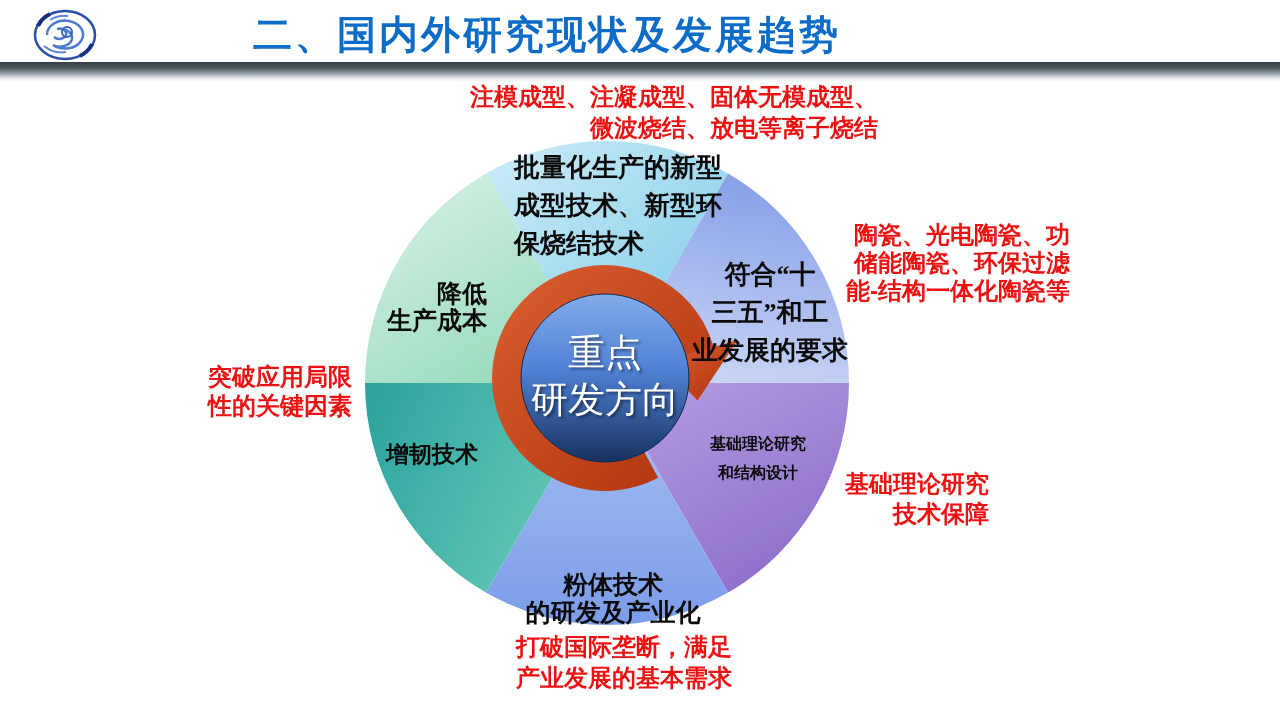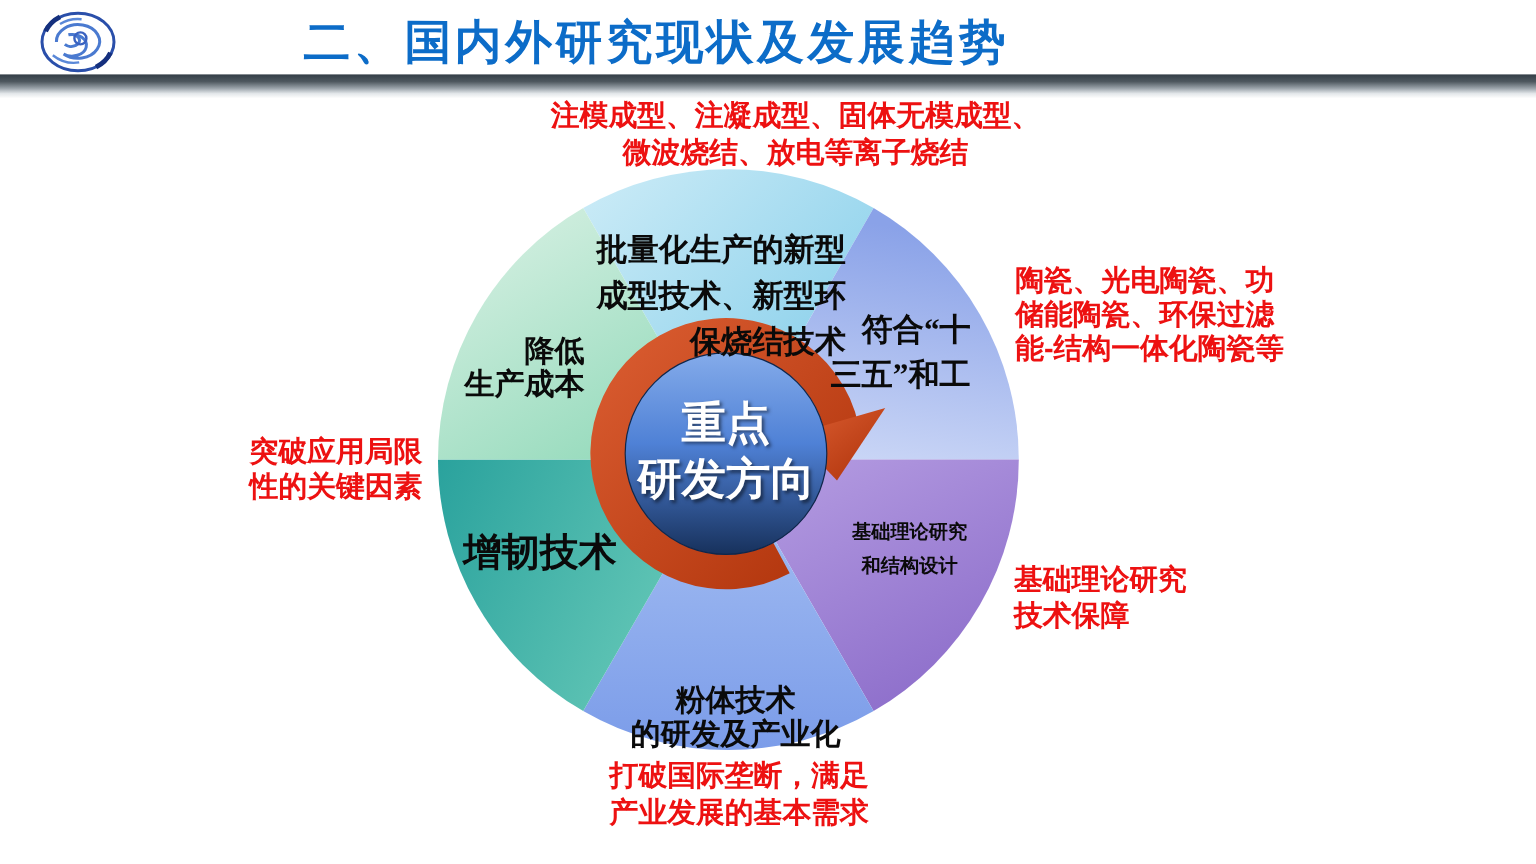--- a/index.html
+++ b/index.html
@@ -10,37 +10,37 @@
          color:#0c6cc8;letter-spacing:3px;white-space:nowrap;}
   #header-divider{position:absolute;left:0;top:62px;width:1280px;height:20px;
          background:linear-gradient(to bottom,#333d46 0%,#4e585f 30%,#9aa3aa 58%,#e3e7ea 80%,#ffffff 100%);}
   #logo{position:absolute;left:30px;top:6px;}
   
   #wheel-svg{position:absolute;left:0;top:0;z-index:1;}
   
   .sector-label{position:absolute;z-index:2;color:#0a0a0a;
         font-family:"Liberation Serif","DejaVu Serif",serif;font-weight:600;}
   .sector-label div{white-space:nowrap;}
-  #lbl-top{left:497px;top:149px;font-size:26px;line-height:38px;text-align:right;margin-top:41px;}
-  #lbl-ur{left:692px;top:256px;font-size:26px;line-height:38px;text-align:right;}
+  #lbl-top{left:514px;top:149px;font-size:26px;line-height:38px;text-align:left;}
+  #lbl-ur{left:692px;top:256px;font-size:26px;line-height:38px;text-align:center;}
   #lbl-lr{left:658px;top:429px;width:200px;font-size:16px;line-height:29px;text-align:center;}
   #lbl-bottom{left:513px;top:541px;width:200px;font-size:25px;line-height:28px;text-align:center;margin-top:30px;}
-  #lbl-ll{left:386px;top:439px;font-size:32px;}
+  #lbl-ll{left:386px;top:439px;font-size:23px;}
   #lbl-ul{left:387px;top:280px;width:100px;font-size:25px;line-height:27px;text-align:right;}
   
   .red-note{position:absolute;z-index:2;color:#ed1111;font-weight:bold;}
-  .red-note div{white-space:nowrap;}
+  .red-note div{white-space:nowrap;text-align:right;}
   #red-top{left:448px;top:81px;width:430px;font-size:24px;line-height:31px;text-align:center;}
   #red-ru{left:846px;top:221px;font-size:24px;line-height:28px;text-align:left;}
   #red-rl{left:845px;top:469px;font-size:24px;line-height:30px;text-align:left;}
   #red-bottom{left:500px;top:631px;width:232px;font-size:24px;line-height:31px;text-align:center;}
   #red-left{left:208px;top:362px;font-size:24px;line-height:29px;text-align:left;}
   
   #hub-text{position:absolute;z-index:3;left:505px;top:329px;width:200px;text-align:center;
-        color:#ffffff;font-weight:bold;font-size:37px;line-height:47px;
+        color:#ffffff;font-weight:normal;font-size:37px;line-height:47px;
         text-shadow:2px 2px 3px rgba(0,0,0,0.5);}
 </style>
 </head>
 <body>
 
 <div id="slide">
 
   <svg id="logo" width="70" height="58" viewBox="0 0 70 58">
     <ellipse cx="35" cy="29" rx="30" ry="24" fill="#ffffff" stroke="#2a4faa" stroke-width="2.5"></ellipse>
     <path d="M8,20 A30,24 0 0 1 20,8" fill="none" stroke="#15307e" stroke-width="4"></path>
@@ -104,20 +104,21 @@
   </svg>
 
   <div id="lbl-top" class="sector-label">
     <div>批量化生产的新型</div>
     <div>成型技术、新型环</div>
     <div>保烧结技术</div>
   </div>
   <div id="lbl-ur" class="sector-label">
     <div>符合“十</div>
     <div>三五”和工</div>
+    <div>业发展的要求</div>
   </div>
   <div id="lbl-lr" class="sector-label">
     <div>基础理论研究</div>
     <div>和结构设计</div>
   </div>
   <div id="lbl-bottom" class="sector-label">
     <div>粉体技术</div>
     <div>的研发及产业化</div>
   </div>
   <div id="lbl-ll" class="sector-label">

